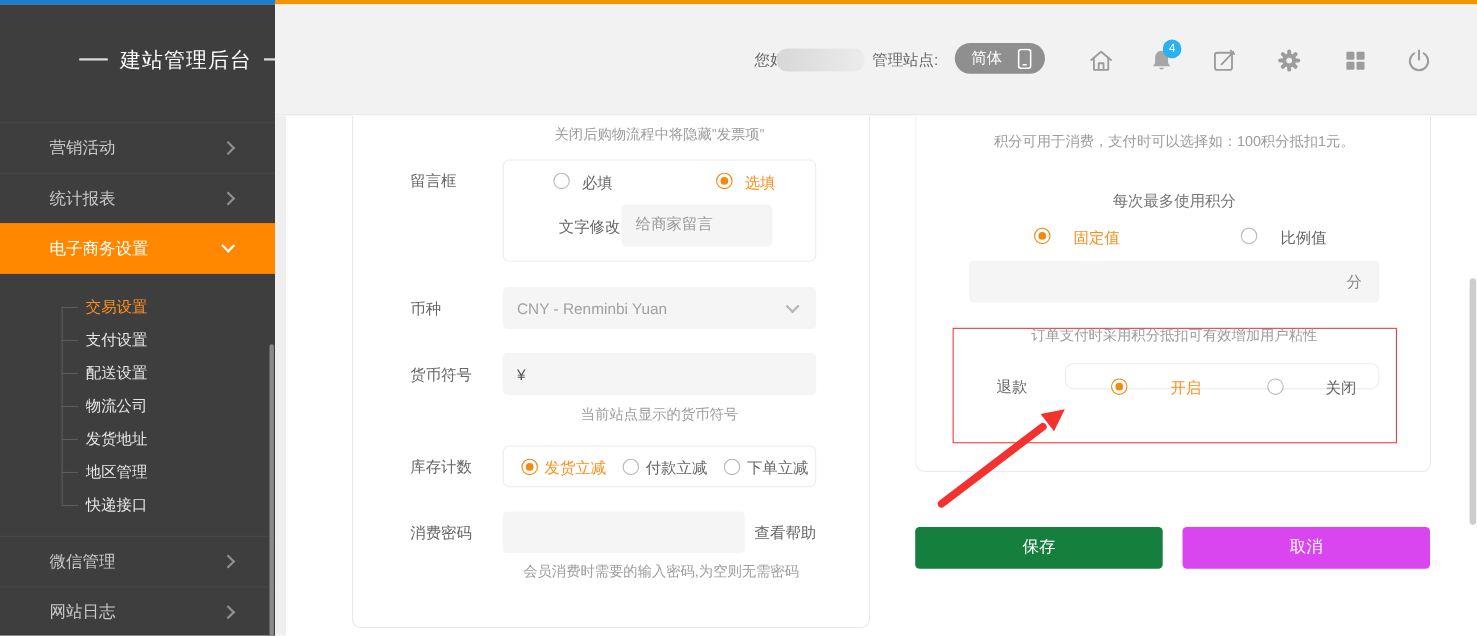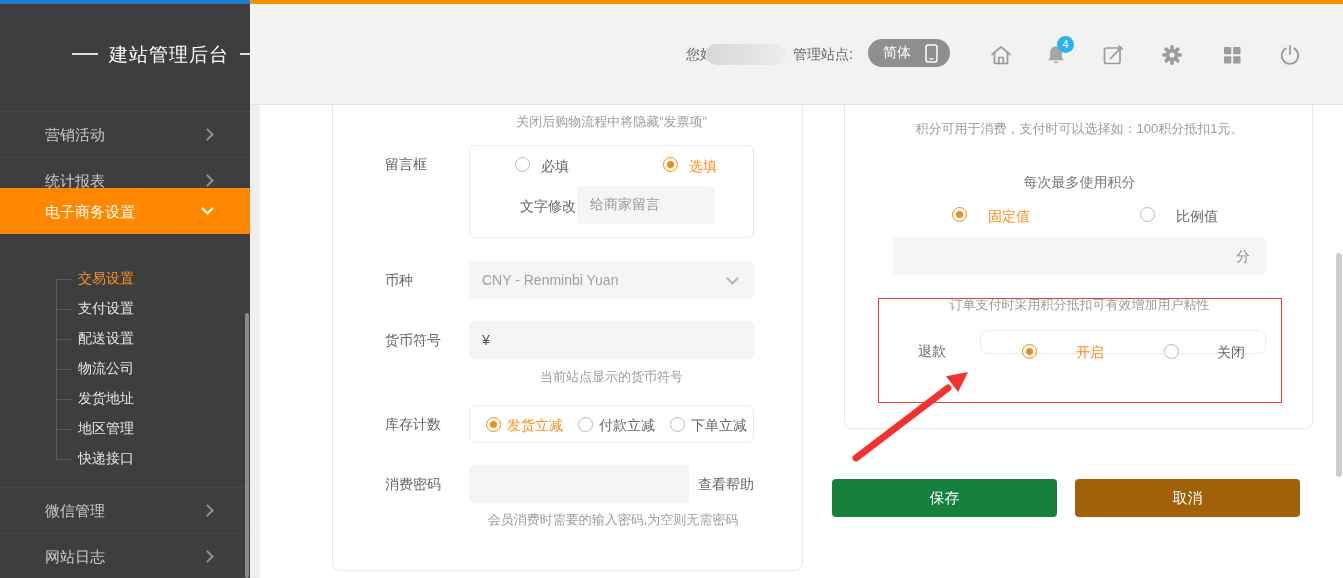--- a/index.html
+++ b/index.html
@@ -15,60 +15,60 @@
   .brand { position:absolute; top:38px; left:0; width:100%; text-align:center; color:#fff; font-size:19px; letter-spacing:1px; white-space:nowrap;margin-left:44px; }
   .brand .dash { display:inline-block; width:26px; height:2px; background:#ddd; vertical-align:middle; margin:0 11px 3px 11px; }
   .nav-item { position:absolute; left:0; width:250px; height:46px; border-top:1px solid #474747; cursor:pointer; }
   .nav-item .lbl { position:absolute; left:45px; top:0; line-height:46px; font-size:15px; color:#c9c9c9; }
   .nav-item.active { background:#ff8800; border-top-color:#ff8800; }
   .nav-item.active .lbl { color:#fff; }
   .chev { position:absolute; right:38px; top:18px; width:9px; height:9px; border-right:2px solid #8f8f8f; border-bottom:2px solid #8f8f8f; transform:rotate(-45deg); }
   .chev.down { transform:rotate(45deg); border-color:#fff; top:15px; }
   .submenu { position:absolute; left:0; top:245px; width:250px; height:238px; }
   .tree-v { position:absolute; left:56px; top:30px; width:1px; height:180px; background:#5c5c5c; }
-  .sub-item { position:relative; height:30px; cursor:pointer;font-family:Liberation Mono, monospace; }
+  .sub-item { position:relative; height:30px; cursor:pointer; }
   .sub-item::before { content:""; position:absolute; left:56px; top:50%; width:15px; height:1px; background:#5c5c5c; }
   .sub-item .slbl { position:absolute; left:78px; top:0; line-height:30px; font-size:14px; color:#e6e6e6; }
   .sub-item.active .slbl { color:#ff9022; }
   .submenu .pad { height:15px; }
   .side-scroll { position:absolute; left:245px; top:309px; width:4px; height:265px; background:#8a8a8a; border-radius:2px; }
 
   
   .header { position:absolute; left:250px; top:4px; width:1093px; height:101px; background:#f2f2f2; border-bottom:1px solid #e3e3e3; }
   .greet { position:absolute; left:436px; top:42px; font-size:14px; color:#666; }
   .blob { position:absolute; left:456px; top:40px; width:80px; height:21px; border-radius:10px; background:linear-gradient(90deg,#d7d7d7,#ececec); }
   .site-lbl { position:absolute; left:543px; top:42px; font-size:14px; color:#666; }
   .pill { position:absolute; left:618px; top:35px; width:82px; height:28px; border-radius:14px; background:#8f8f8f; cursor:pointer; }
   .pill .ptxt { position:absolute; left:15px; top:5px; font-size:14px; color:#fff; }
   .pill svg { position:absolute; right:12px; top:5px; }
   .hicon { position:absolute; top:38px; width:26px; height:26px; cursor:pointer; }
   .badge { position:absolute; left:14px; top:-6px; width:17px; height:17px; border-radius:50%; background:#29b2f1; color:#fff; font-size:11px; text-align:center; line-height:17px; }
 
   
   .main { position:absolute; left:250px; top:105px; width:1093px; height:473px; background:#fff; }
   .gutter { position:absolute; left:0; top:0; width:10px; height:473px; background:#efefef; }
-  .panel { position:absolute; background:#fff; border:1px solid #e9e9e9; border-top:none; border-radius:0 0 8px 8px;margin-left:12px; }
+  .panel { position:absolute; background:#fff; border:1px solid #e9e9e9; border-top:none; border-radius:0 0 8px 8px; }
   .panel-l { left:70px; top:0; width:471px; height:466px; }
   .panel-r { left:582px; top:0; width:469px; height:324px; }
 
   .note { position:absolute; font-size:13px; color:#9c9c9c; text-align:center; white-space:nowrap; }
   .flabel { position:absolute; left:52px; font-size:14px; color:#666; height:38px; line-height:38px; }
   .gbox { position:absolute; border:1px solid #ececec; border-radius:6px; background:#fff; }
   .field { position:absolute; background:#f5f5f5; border-radius:4px; font-size:14px; color:#999; line-height:38px; height:38px; padding-left:13px; cursor:text; }
   .radio { position:absolute; width:15px; height:15px; border:1px solid #b9b9b9; border-radius:50%; background:#fff; cursor:pointer; }
   .radio.sel { border-color:#ef8b0e; }
   .radio.sel::after { content:""; position:absolute; left:3px; top:3px; width:7px; height:7px; border-radius:50%; background:#f28a11; }
   .rlbl { position:absolute; font-size:14px; color:#666; cursor:pointer; white-space:nowrap;text-align:right; }
   .rlbl.on { color:#ff8c1a; }
   .chev-sel { position:absolute; right:17px; top:13px; width:9px; height:9px; border-right:2px solid #b5b5b5; border-bottom:2px solid #b5b5b5; transform:rotate(45deg); }
 
   .redbox { position:absolute; left:33px; top:193px; width:404px; height:105px; border:1px solid #f23c3c; }
   .btn { position:absolute; top:374px; width:225px; height:38px; border-radius:4px; color:#fff; font-size:15px; text-align:center; line-height:38px; cursor:pointer; }
   .btn-save { left:582px; background:#15803d; }
-  .btn-cancel { left:825px; background:#a16207; }
+  .btn-cancel { left:825px; background:#d946ef; }
   .page-scroll { position:absolute; left:1336px; top:253px; width:6px; height:224px; background:#cdcdcd; border-radius:3px; }
   .arrow-svg { position:absolute; left:590px; top:257px; width:140px; height:105px; }
 </style>
 </head>
 <body>
 
 <div class="stage">
   <div class="strip-blue"></div>
   <div class="strip-orange"></div>
 
@@ -76,21 +76,21 @@
     <div class="brand"><span class="dash"></span><span>建站管理后台</span><span class="dash"></span></div>
 
     <div class="nav-item" style="top:107px">
       <span class="lbl">营销活动</span>
       <span class="chev"></span>
     </div>
     <div class="nav-item" style="top:153px">
       <span class="lbl">统计报表</span>
       <span class="chev"></span>
     </div>
-    <div class="nav-item active" style="top:184px">
+    <div class="nav-item active" style="top:199px">
       <span class="lbl">电子商务设置</span>
       <span class="chev down"></span>
     </div>
 
     <div class="submenu">
       <div class="tree-v"></div>
       <div class="pad"></div>
       <div class="sub-item active">
           <span class="slbl">交易设置</span>
         </div>

